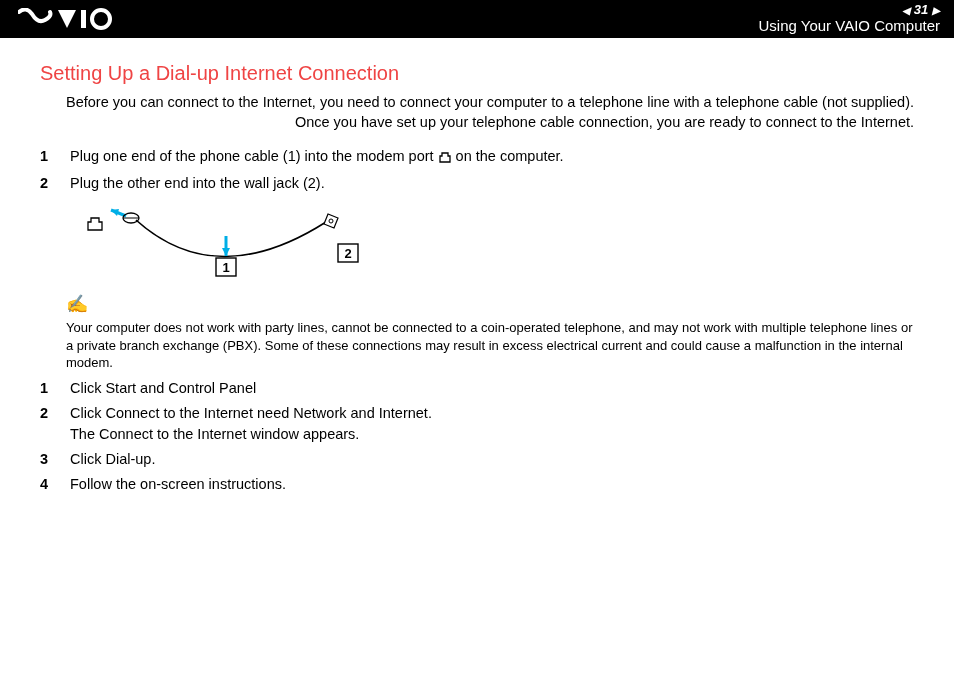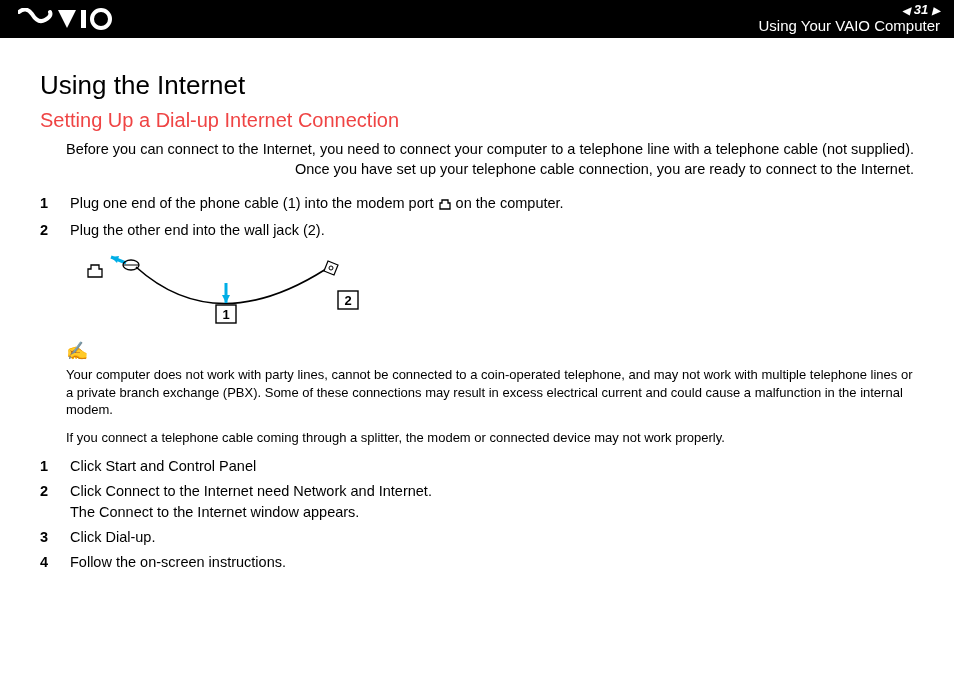--- a/index.html
+++ b/index.html
@@ -135,21 +135,20 @@
       <span class="tri-left">◀</span>
       <span>31</span>
       <span class="tri-right">▶</span>
     </div>
     <div class="breadcrumb">Using Your VAIO Computer</div>
   </div>
 </div>
 
 <div class="content">
 
-  <h1 class="title">Using the Internet</h1>
   <h2 class="subtitle">Setting Up a Dial-up Internet Connection</h2>
   <p class="para">Before you can connect to the Internet, you need to connect your computer to a telephone line with a telephone cable (not supplied). Once you have set up your telephone cable connection, you are ready to connect to the Internet.</p>
 
 
   <ol class="steps">
     <li>
       <span>Plug one end of the phone cable (1) into the modem port </span><span class="modem-icon"><svg width="14" height="12" viewBox="0 0 14 12">
             <path d="M2 11 L2 5 L4 5 L4 2 L10 2 L10 5 L12 5 L12 11 Z" fill="none" stroke="#000" stroke-width="1.3"></path>
           </svg></span><span> on the computer.</span>
     </li>
@@ -172,21 +171,20 @@
       <circle cx="265" cy="19" r="2" fill="none" stroke="#000"></circle>
       <rect x="272" y="42" width="20" height="18" fill="#fff" stroke="#000" stroke-width="1.4"></rect>
       <text x="282" y="56" text-anchor="middle" font-family="Arial" font-size="13" font-weight="bold">2</text>
     </svg>
   </div>
 
   <div class="note-block">
     <span class="note-icon">✍</span>
     <div class="note-body">Your computer does not work with party lines, cannot be connected to a coin-operated telephone, and may not work with multiple telephone lines or a private branch exchange (PBX). Some of these connections may result in excess electrical current and could cause a malfunction in the internal modem.</div>
   </div>
-  <div class="note-body2">If you connect a telephone cable coming through a splitter, the modem or connected device may not work properly.</div>
 
 
   <ol class="steps2">
     <li>
       <span>Click </span><b>Start</b><span> and </span><b>Control Panel</b>
     </li>
     <li>
       <span>Click </span><b>Connect to the Internet</b><span> need </span><b>Network and Internet</b><span>.</span><br>
       <span>The </span><b>Connect to the Internet</b><span> window appears.</span>
     </li>

